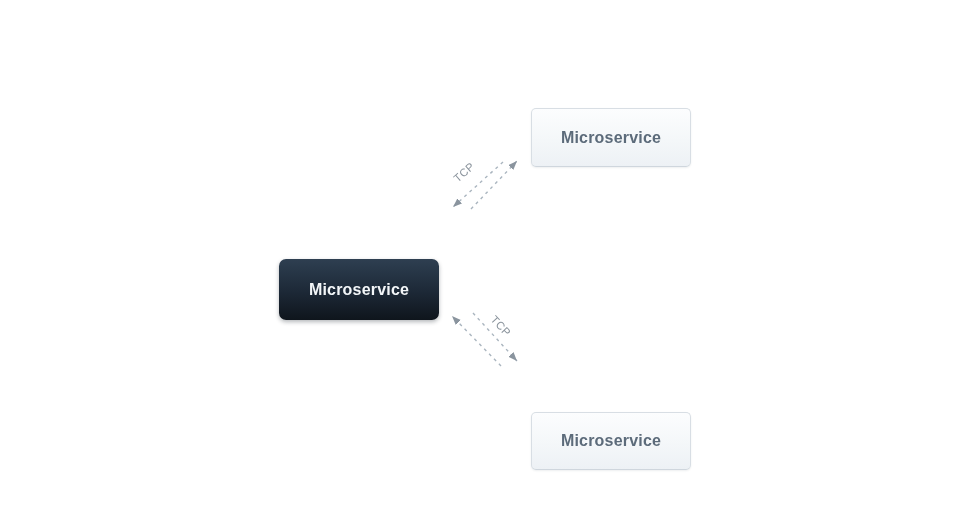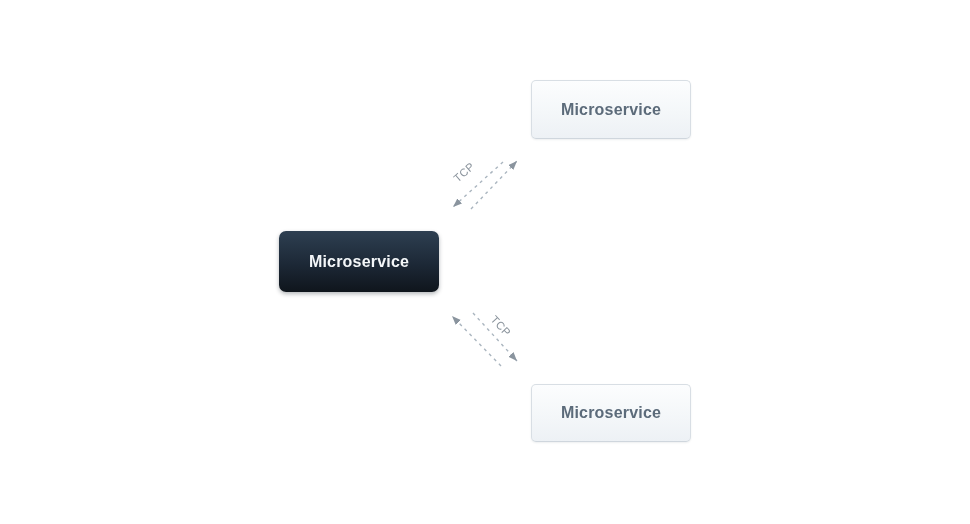--- a/index.html
+++ b/index.html
@@ -25,20 +25,21 @@
   .node {
     position: absolute;
     display: flex;
     align-items: center;
     justify-content: center;
     font-size: 16px;
     font-weight: 700;
     letter-spacing: 0.2px;
     box-sizing: border-box;
     user-select: none;
+    margin-top: 28px;
   }
   .node-dark {
     left: 279px;
     top: 231px;
     width: 160px;
     height: 61px;
     border-radius: 7px;
     background: linear-gradient(180deg, #2e3f51 0%, #1c2836 55%, #0f151c 100%);
     color: #f3f6f8;
     box-shadow: 0 2px 4px rgba(10, 20, 30, 0.30);

